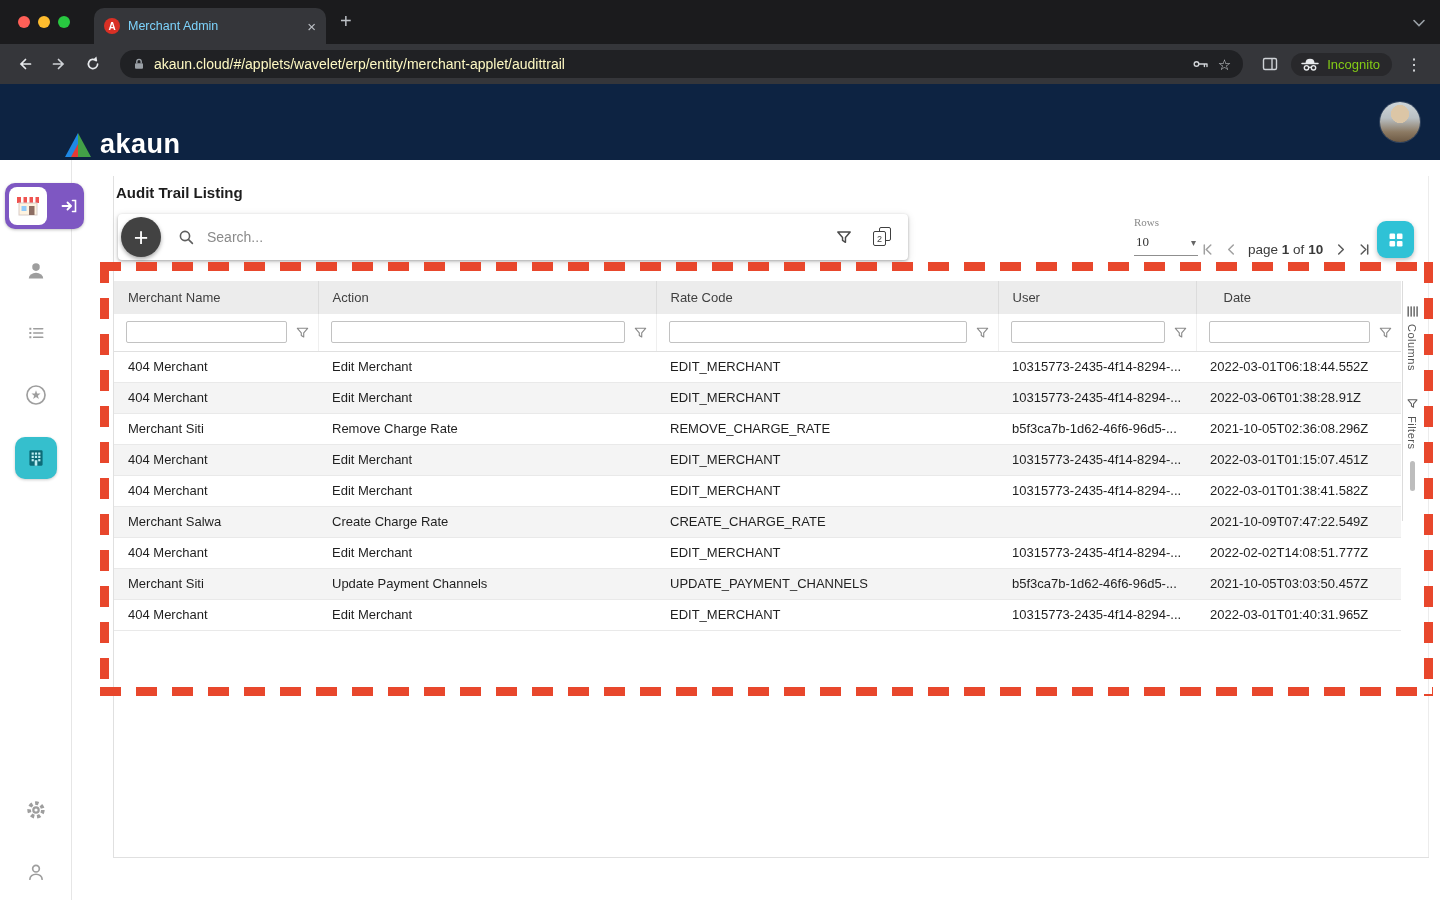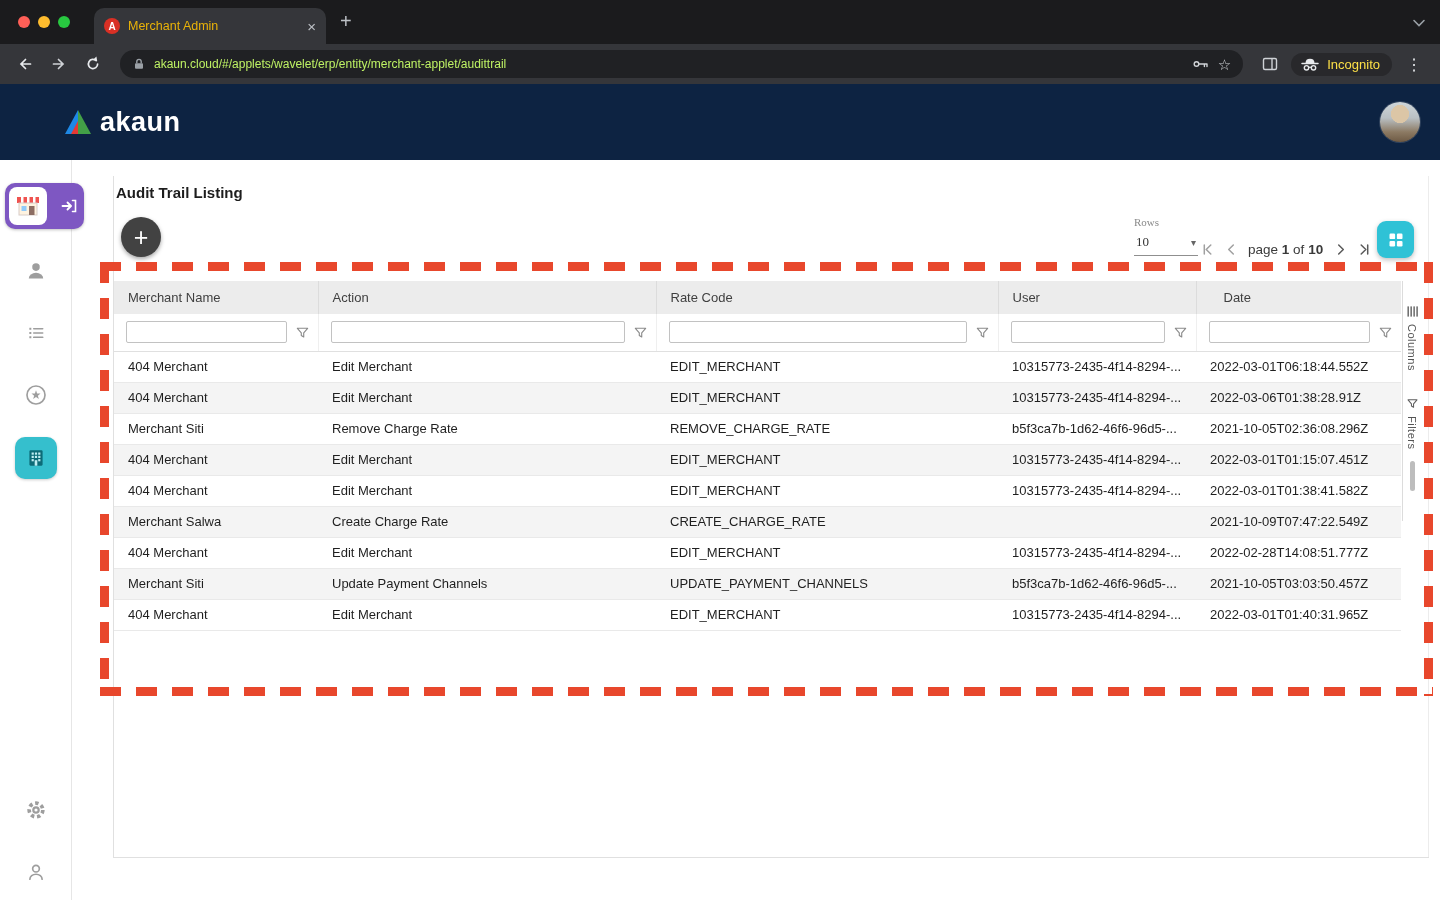--- a/index.html
+++ b/index.html
@@ -10,38 +10,38 @@
   
   .tabstrip { position:absolute; left:0; top:0; width:1440px; height:44px; background:#1b1b1d; }
   .tl { position:absolute; top:16px; width:12px; height:12px; border-radius:50%; }
   .tl.red { left:18px; background:#ff5f57; }
   .tl.yellow { left:38px; background:#febc2e; }
   .tl.green { left:58px; background:#28c840; }
   .tab { position:absolute; left:94px; top:8px; width:232px; height:36px; background:#35363a;
          border-radius:10px 10px 0 0; display:flex; align-items:center; padding:0 10px; gap:8px; }
   .favicon { width:16px; height:16px; border-radius:50%; background:#d93025; color:#fff;
              font-size:10px; font-weight:bold; display:flex; align-items:center; justify-content:center; flex:0 0 auto; }
-  .tab-title { color:#eab308; font-size:12.5px; flex:1; white-space:nowrap; overflow:hidden; }
+  .tab-title { color:#7dd3fc; font-size:12.5px; flex:1; white-space:nowrap; overflow:hidden; }
   .tab-close { color:#bdc1c6; font-size:15px; line-height:1; }
   .newtab { position:absolute; left:340px; top:10px; color:#bdc1c6; font-size:20px; }
   .tabcaret { position:absolute; right:12px; top:14px; }
 
   .toolbar { position:absolute; left:0; top:44px; width:1440px; height:40px; background:#35363a;
              display:flex; align-items:center; padding:0 12px; gap:8px; }
   .navbtn { width:26px; height:26px; display:flex; align-items:center; justify-content:center; flex:0 0 auto; }
   .urlbar { flex:1; height:28px; background:#202124; border-radius:14px; display:flex; align-items:center;
             padding:0 12px; gap:8px; margin:0 6px; min-width:0; }
-  .url-text { color:#bef264; font-size:12px; flex:1; white-space:nowrap; overflow:hidden; }
+  .url-text { color:#fef9c3; font-size:14px; flex:1; white-space:nowrap; overflow:hidden; }
   .chip-incognito { display:flex; align-items:center; gap:7px; background:#28282b; border-radius:14px;
-                    padding:4px 12px 4px 9px; color:#fde047; font-size:13px; flex:0 0 auto; }
+                    padding:4px 12px 4px 9px; color:#84cc16; font-size:13px; flex:0 0 auto; }
   .kebab { color:#e8eaed; font-size:16px; padding:0 6px; }
 
   
   .appheader { position:absolute; left:0; top:84px; width:1440px; height:76px; background:#0d2342;
-               display:flex; align-items:center; }
+               display:flex; align-items:flex-end; }
   .brand { display:flex; align-items:center; gap:8px; margin-left:64px; }
   .brand-text { color:#fff; font-size:27px; font-weight:bold; letter-spacing:.5px; }
   .avatar { position:absolute; right:20px; top:18px; width:40px; height:40px; border-radius:50%;
             background:
               radial-gradient(circle at 50% 30%, #dcc6a6 0 26%, rgba(0,0,0,0) 27%),
               linear-gradient(180deg,#cfd6d9 0%,#b9c0c4 40%,#8c7a63 75%,#6e5a44 100%);
             box-shadow:0 0 0 1px rgba(255,255,255,.15); }
 
   
   .sidebar { position:absolute; left:0; top:160px; width:72px; height:740px; background:#fff;
@@ -283,20 +283,34 @@
         </svg>
     </span>
   </div>
 
   <div class="card-left"></div>
   <div class="card-right"></div>
   <div class="card-bottom"></div>
 
   <div class="page-title">Audit Trail Listing</div>
 
+  <div class="search-card">
+    <svg width="17" height="17" viewBox="0 0 17 17">
+        <circle cx="7" cy="7" r="4.6" fill="none" stroke="#5f5f5f" stroke-width="1.6"></circle>
+        <path d="M10.6,10.6 L14.4,14.4" stroke="#5f5f5f" stroke-width="1.6" stroke-linecap="round"></path>
+      </svg>
+    <input class="search-input" type="text" placeholder="Search..." style="">
+    <svg width="18" height="18" viewBox="0 0 16 16">
+        <path d="M2.5 3.5 h11 l-4.2 5 v4.2 l-2.6 -1.6 v-2.7 z" fill="none" stroke="#4a4a4a" stroke-width="1.3" stroke-linejoin="round"></path>
+      </svg>
+    <span class="pages-icon">
+      <span class="pg back"></span>
+      <span class="pg front">2</span>
+    </span>
+  </div>
   <div class="fab">+</div>
 
   <div class="rows-ctl">
     <div class="rows-label">Rows</div>
     <div class="rows-select">
       <span>10</span>
       <span class="rows-caret">▾</span>
     </div>
   </div>
 
@@ -427,21 +441,21 @@
             <td>Create Charge Rate</td>
             <td>CREATE_CHARGE_RATE</td>
             <td></td>
             <td>2021-10-09T07:47:22.549Z</td>
           </tr>
           <tr>
             <td>404 Merchant</td>
             <td>Edit Merchant</td>
             <td>EDIT_MERCHANT</td>
             <td>10315773-2435-4f14-8294-...</td>
-            <td>2022-02-28T14:08:51.777Z</td>
+            <td>2022-02-02T14:08:51.777Z</td>
           </tr>
           <tr>
             <td>Merchant Siti</td>
             <td>Update Payment Channels</td>
             <td>UPDATE_PAYMENT_CHANNELS</td>
             <td>b5f3ca7b-1d62-46f6-96d5-...</td>
             <td>2021-10-05T03:03:50.457Z</td>
           </tr>
           <tr>
             <td>404 Merchant</td>

